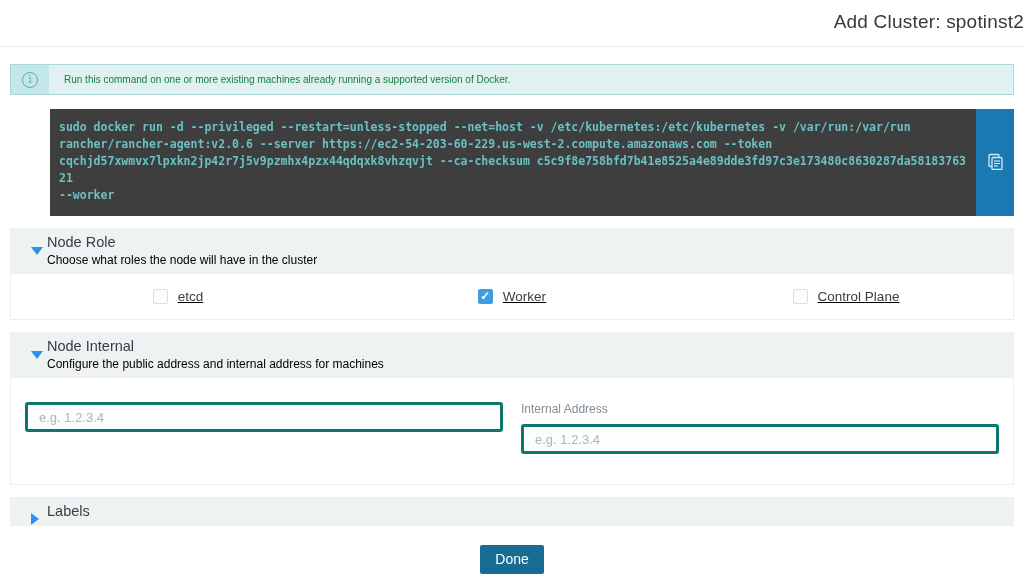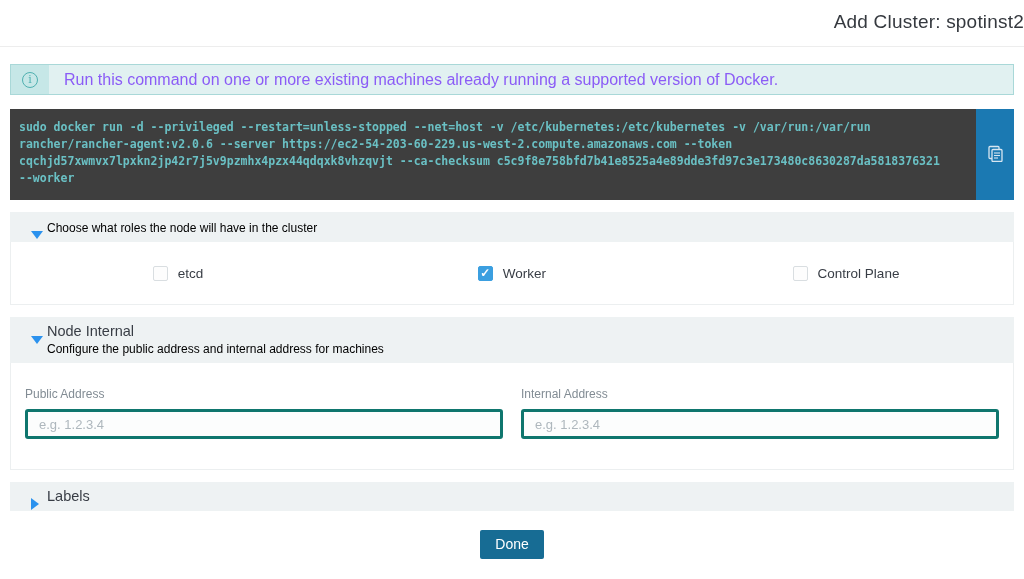--- a/index.html
+++ b/index.html
@@ -11,45 +11,45 @@
   .title-rule { border: none; border-top: 1px solid #ededed; margin-top: 13px; }
 
   
   .banner { display: flex; align-items: stretch; height: 31px; margin: 17px 10px 0;
     border: 1px solid #a9d8d8; background: #e1f1f1; }
   .banner-icon-cell { width: 38px; background: #c6e7e7; display: flex; align-items: center;
     justify-content: center; }
   .info-circle { width: 16px; height: 16px; border: 1px solid #4fb0b0; border-radius: 50%;
     color: #4fb0b0; font-size: 11px; line-height: 14px; text-align: center;
     font-family: "DejaVu Serif", serif; }
-  .banner-text { align-self: center; padding-left: 15px; font-size: 16px; color: #8b5cf6; }
+  .banner-text { align-self: center; padding-left: 15px; font-size: 10px; color: #15803d; }
 
   
   .code-wrap { display: flex; margin: 14px 10px 0; align-items: stretch; }
   .code-block { flex: 1; background: #3e3e3e; color: #6ac0c4; padding: 10px 10px 12px 9px;
     font-family: "DejaVu Sans Mono", monospace; font-size: 11.5px; font-weight: bold;
-    line-height: 17px; white-space: pre-wrap; word-break: break-all; min-height: 91px; }
+    line-height: 17px; white-space: pre-wrap; word-break: break-all; min-height: 91px; margin-left: 40px; }
   .copy-btn { width: 38px; background: #1b79b2; border: none; cursor: pointer;
     display: flex; align-items: center; justify-content: center; }
 
   
   .section-header { margin: 12px 10px 0; background: #eef2f3; padding: 6px 0 7px 0;
     position: relative; cursor: pointer; }
   .caret { position: absolute; left: 21px; top: 19px; width: 0; height: 0; }
   .caret.down { border-left: 6px solid transparent; border-right: 6px solid transparent;
     border-top: 8px solid #2b92ee; }
   .caret.right { border-top: 6px solid transparent; border-bottom: 6px solid transparent;
     border-left: 8px solid #2b92ee; top: 16px; }
   .section-title { margin-left: 37px; font-size: 14.5px; color: #383d45; }
   .section-subtitle { margin-left: 37px; margin-top: 3px; font-size: 12px; color: #000000; }
 
   .section-body { margin: 0 10px; border: 1px solid #eceff0; border-top: none; background: #fff; }
 
   
-  .role-body { height: 63px; display: flex; align-items: center; }
+  .role-body { height: 46px; display: flex; align-items: center; text-decoration: underline; }
   .role-col { flex: 1; display: flex; justify-content: center; }
   .checkbox-group { display: flex; align-items: center; cursor: pointer; }
   .checkbox { width: 15px; height: 15px; border: 1px solid #d9dee1; border-radius: 2px;
     background: #fdfdfd; margin-right: 10px; position: relative; }
   .checkbox.checked { background: #3b9fe0; border-color: #3b9fe0; }
   .checkbox.checked::after { content: "✓"; position: absolute; left: 1.5px; top: -1px;
     color: #fff; font-size: 12px; font-weight: bold; }
   .checkbox-label { font-size: 13.5px; color: #383d45; }
 
   
@@ -94,20 +94,21 @@
         <line x1="7" y1="8" x2="13" y2="8" stroke="#d7e6f1" stroke-width="1.1"></line>
         <line x1="7" y1="10.5" x2="13" y2="10.5" stroke="#d7e6f1" stroke-width="1.1"></line>
         <line x1="7" y1="13" x2="11" y2="13" stroke="#d7e6f1" stroke-width="1.1"></line>
       </svg>
     </span>
   </button>
 </div>
 
 <div class="section-header">
   <span class="caret down"></span>
+  <div class="section-title">Node Role</div>
   <div class="section-subtitle">Choose what roles the node will have in the cluster</div>
 </div>
 <div class="section-body role-body">
   <div class="role-col">
     <div class="checkbox-group">
       <span class="checkbox"></span>
       <span class="checkbox-label">etcd</span>
     </div>
   </div>
   <div class="role-col">
@@ -124,21 +125,20 @@
   </div>
 </div>
 
 <div class="section-header">
   <span class="caret down"></span>
   <div class="section-title">Node Internal</div>
   <div class="section-subtitle">Configure the public address and internal address for machines</div>
 </div>
 <div class="section-body address-body">
   <div class="field">
-    <div class="field-label">Public Address</div>
     <input class="text-input" type="text" placeholder="e.g. 1.2.3.4" style="">
   </div>
   <div class="field">
     <div class="field-label">Internal Address</div>
     <input class="text-input" type="text" placeholder="e.g. 1.2.3.4" style="">
   </div>
 </div>
 
 <div class="section-header">
   <span class="caret right"></span>

